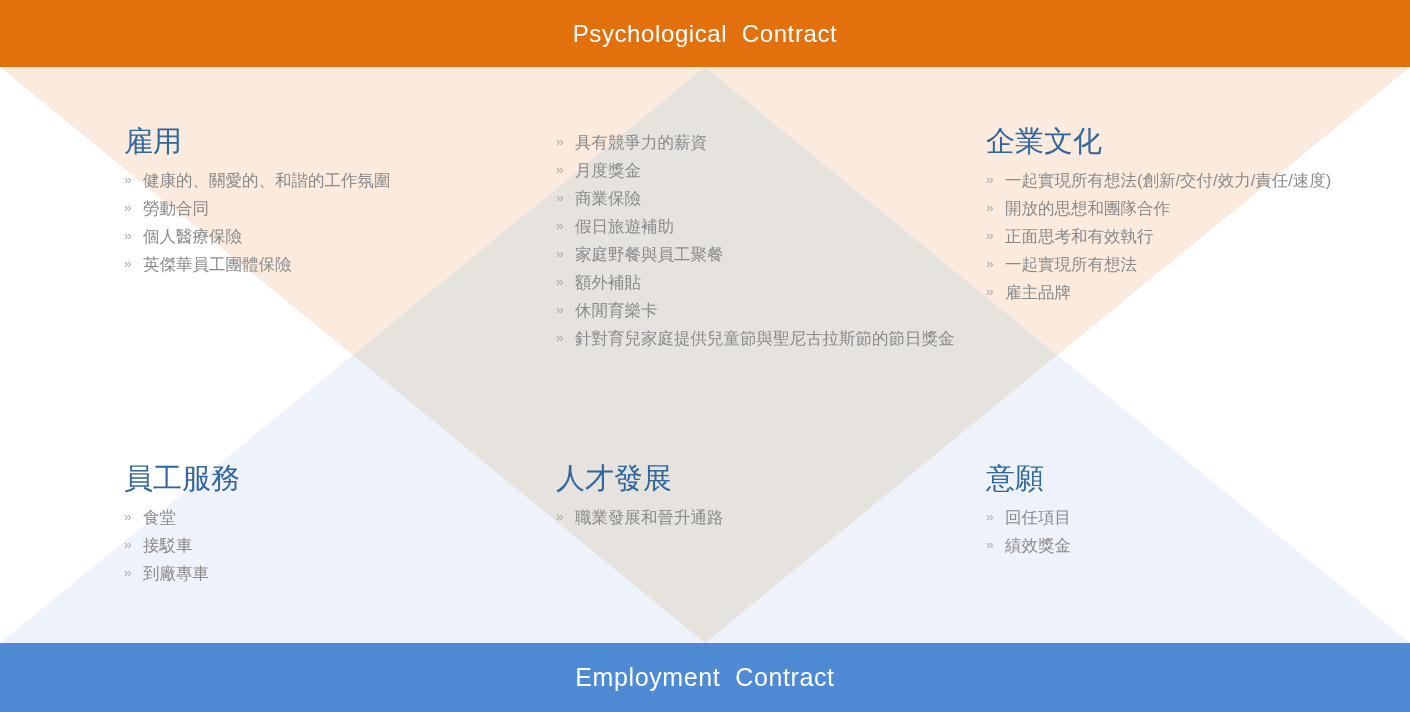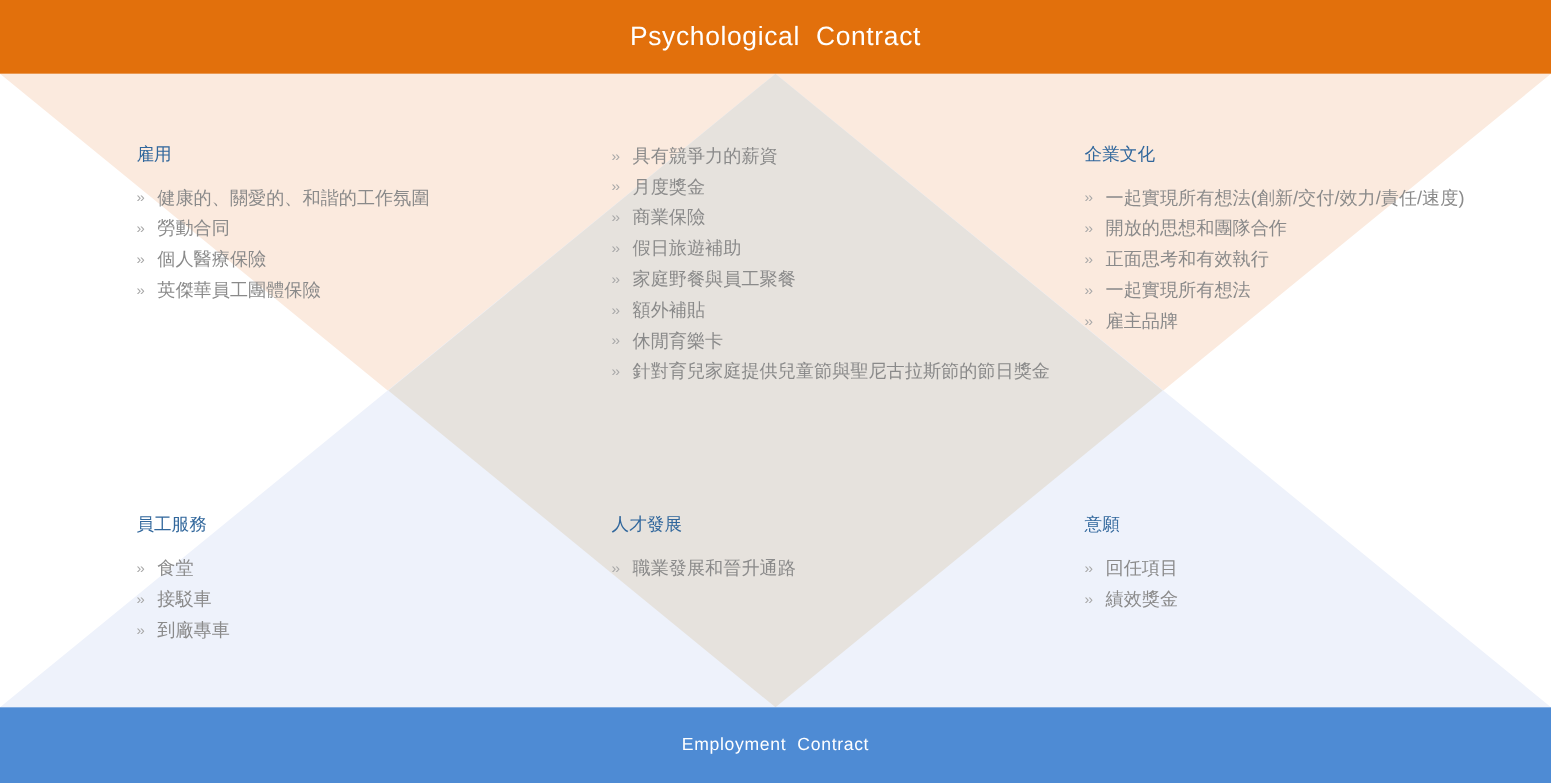--- a/index.html
+++ b/index.html
@@ -61,21 +61,21 @@
     width: 1410px;
     height: 69px;
     background: #4e8bd4;
     display: flex;
     align-items: center;
     justify-content: center;
     z-index: 5;
   }
   .footer-title {
     color: #ffffff;
-    font-size: 16px;
+    font-size: 25px;
     letter-spacing: 0.6px;
     font-weight: 400;
     white-space: pre;
   }
 
   
   .content {
     position: absolute;
     left: 0;
     top: 67px;
@@ -83,21 +83,21 @@
     height: 576px;
     z-index: 4;
   }
 
   .panel {
     position: absolute;
   }
 
   .panel-title {
     color: #31679c;
-    font-size: 16px;
+    font-size: 29px;
     line-height: 26px;
     font-weight: 400;
     margin: 0 0 12px 0;
     white-space: pre;
   }
 
   .panel-list {
     list-style: none;
     margin: 0;
     padding: 0;

